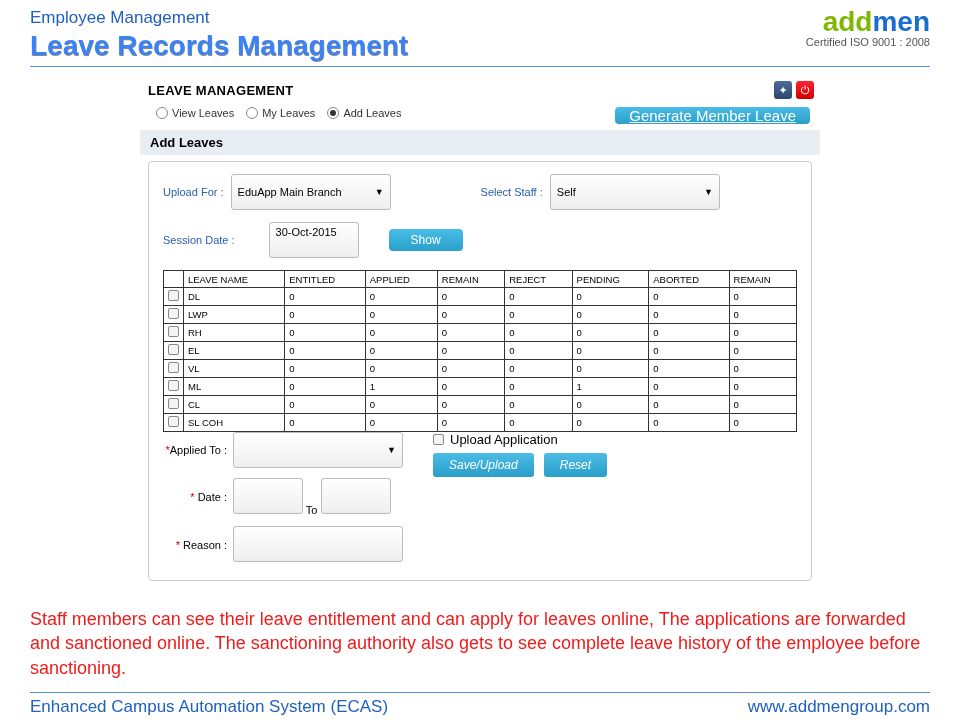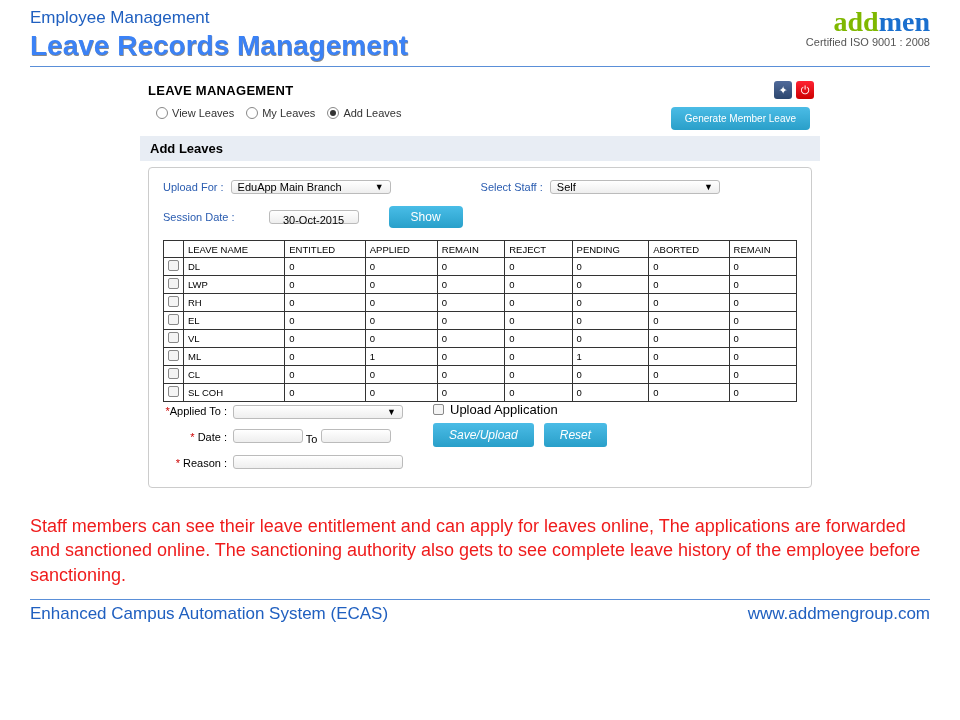--- a/index.html
+++ b/index.html
@@ -2,44 +2,44 @@
 <html><head>
 <meta charset="utf-8">
 <style>
 * { box-sizing: border-box; margin: 0; padding: 0; }
 body { width: 960px; height: 720px; font-family: Arial, sans-serif; background: #fff; position: relative; }
 .header { padding: 8px 30px 4px 30px; display: flex; justify-content: space-between; align-items: flex-start; }
 .header-left { }
 .breadcrumb { color: #2060c0; font-size: 17px; font-weight: 400; margin-bottom: 2px; }
 .page-title { color: #3b82f6; font-size: 28px; font-weight: bold; text-shadow: 0.5px 0.5px 0px #888; }
 .header-right { text-align: right; }
-.logo { font-size: 28px; font-weight: bold; font-family: Liberation Serif, serif; line-height: 1; }
+.logo { font-size: 28px; font-weight: bold; font-family: Liberation Sans, sans-serif; line-height: 1; }
 .logo .a1 { color: #7fb800; } .logo .a2 { color: #1a6fce; }
 .cert { font-size: 11px; color: #555; }
 .header-hr { border: none; border-top: 1px solid #5a8fd8; margin: 0 30px; }
 
 .panel { margin: 12px 140px 0 140px; background: #fff; }
 .panel-top { display: flex; align-items: center; justify-content: space-between; padding: 2px 6px 8px 8px; }
 .panel-top-title { font-weight: bold; font-size: 13px; letter-spacing: 0.3px; }
 .panel-top-icons { display: flex; gap: 4px; }
 .icon-sq { width: 18px; height: 18px; border-radius: 3px; display: flex; align-items: center; justify-content: center; font-size: 11px; color: #fff; }
 .icon-gear { background: linear-gradient(#506a9a,#2c466e); }
 .icon-power { background: linear-gradient(#f23,#c00); }
 .tabs-row { display: flex; align-items: flex-start; justify-content: space-between; padding: 0 10px 6px 16px; }
 .radio-group { display: flex; gap: 12px; font-size: 11px; color: #333; }
 .radio-item { display: flex; align-items: center; gap: 4px; cursor: pointer; }
 .radio { width: 12px; height: 12px; border: 1px solid #888; border-radius: 50%; display: inline-flex; align-items: center; justify-content: center; }
 .radio.checked::after { content: ""; width: 6px; height: 6px; background: #333; border-radius: 50%; }
-.btn-primary { background: linear-gradient(#4bbce6,#299fc9); color: #fff; border: none; border-radius: 4px; padding: 6px 14px; font-size: 10px; cursor: pointer; }
+.btn-primary { background: linear-gradient(#4bbce6,#299fc9); color: #fff; border: none; border-radius: 4px; padding: 0 14px; font-size: 15px; cursor: pointer; text-decoration: underline; }
 .section-bar { background: #e8edf4; padding: 5px 10px; font-weight: bold; font-size: 13px; }
 .form-box { border: 1px solid #ccc; border-radius: 4px; margin: 6px 8px; padding: 12px 14px 16px 14px; }
 .form-row { display: flex; gap: 30px; align-items: center; margin-bottom: 12px; font-size: 11px; }
 .form-label { color: #2a5cb0; font-weight: 500; margin-right: 4px; }
 .req { color: #c00; }
-.select, .textin { border: 1px solid #bbb; border-radius: 3px; background: linear-gradient(#fff,#eee); padding: 3px 6px; font-size: 11px; height: 14px; text-align: center; }
+.select, .textin { border: 1px solid #bbb; border-radius: 3px; background: linear-gradient(#fff,#eee); padding: 3px 6px; font-size: 11px; height: 36px; }
 .select { display: inline-flex; align-items: center; justify-content: space-between; min-width: 150px; cursor: pointer; }
 .select .caret { font-size: 9px; }
 .textin { min-width: 90px; display: inline-block; }
 .btn-show { background: linear-gradient(#49bde7,#28a0ca); color: #fff; border: none; border-radius: 4px; padding: 4px 22px; font-size: 12px; cursor: pointer; }
 
 table.leaves { width: 100%; border-collapse: collapse; font-size: 9.5px; }
 table.leaves th, table.leaves td { border: 1px solid #333; padding: 2px 4px; text-align: left; height: 17px; }
 table.leaves th { font-weight: 500; }
 .cb { width: 11px; height: 11px; border: 1px solid #888; border-radius: 2px; background: #f4f4f4; display: inline-block; cursor: pointer; }
 

